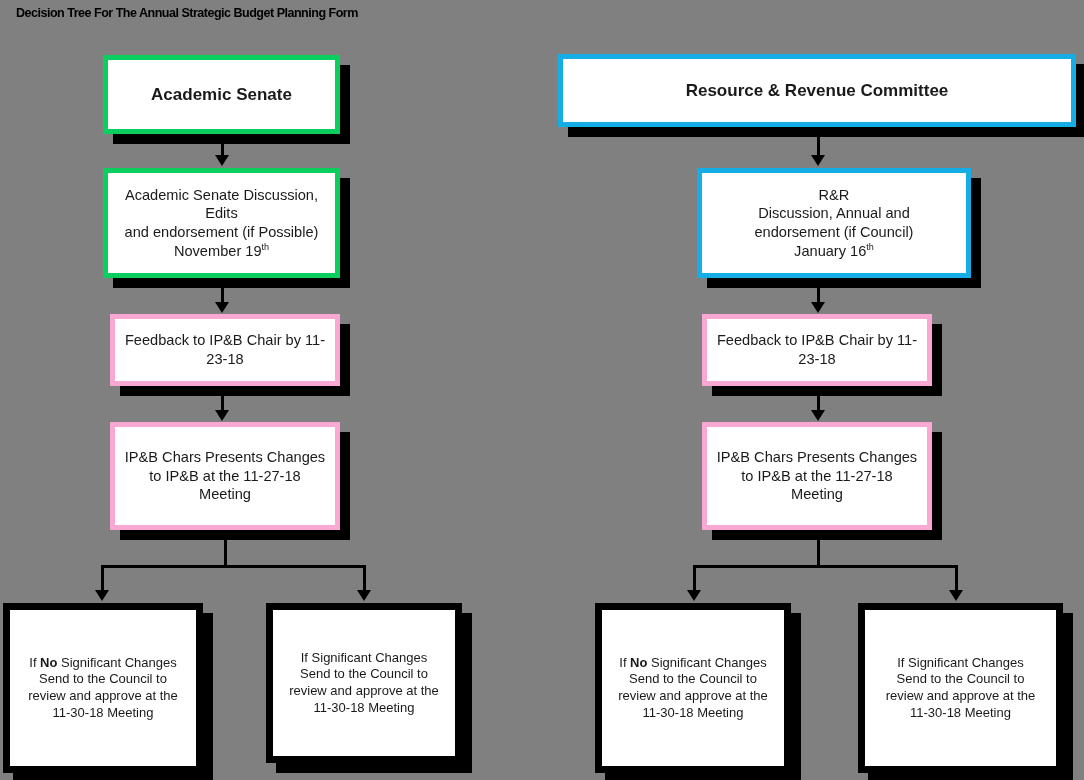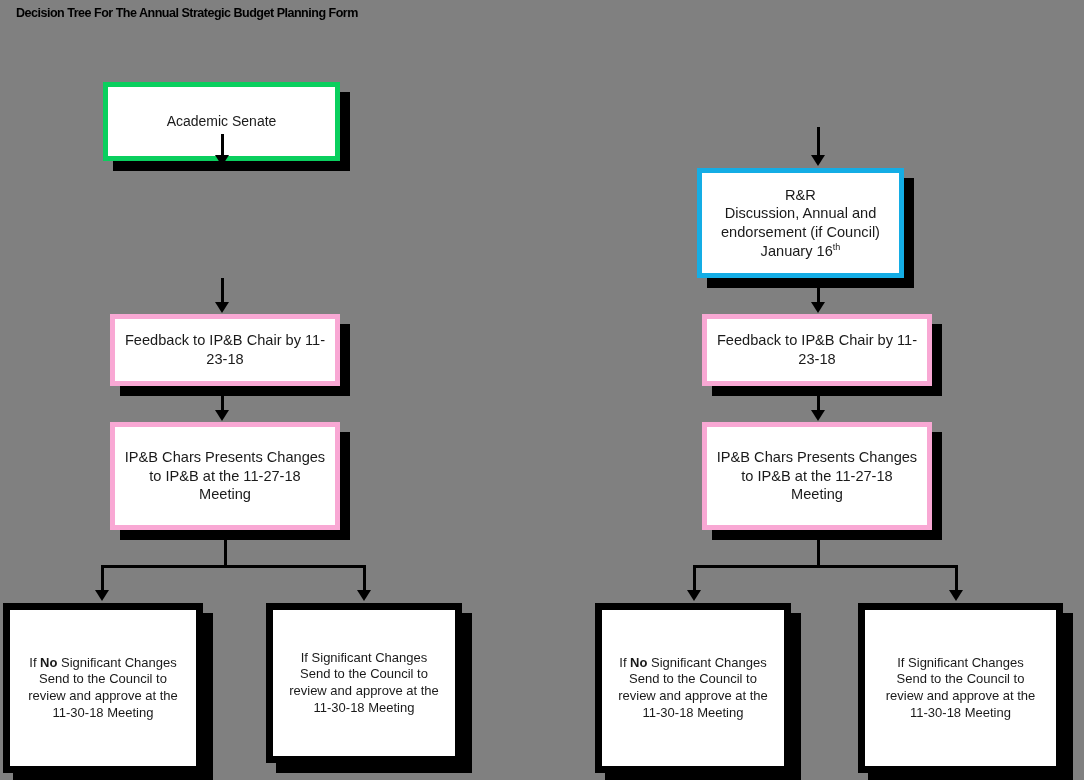--- a/index.html
+++ b/index.html
@@ -52,23 +52,22 @@
     line-height: 1.28;
     padding: 0 8px;
   }
 
   .node.green  { border: 5px solid #0ACF5E; }
   .node.blue   { border: 5px solid #14ADE5; }
   .node.red    { border: 5px solid #f9a8d4; }
   .node.black  { border: 7px solid #000000; }
 
   .node.head {
-    font-weight: normal;
-    font-size: 14px;
-    margin-top: 27px;
+    font-weight: bold;
+    font-size: 17px;
   }
   .node.body {
     font-size: 14.6px;
   }
   .node.leaf {
     font-size: 13px;
   }
 
   sup {
     font-size: 0.62em;
@@ -104,20 +103,27 @@
 
   <div class="title">Decision Tree For The Annual Strategic Budget Planning Form</div>
 
   <div class="node green head" style="left:103px; top:55px; width:237px; height:79px;">
     <span class="txt">Academic Senate</span>
   </div>
 
   <div class="vline" style="left:221px; top:134px; height:27px;"></div>
   <div class="arrowhead" style="left:215px; top:155px;"></div>
 
+  <div class="node green body" style="left:103px; top:168px; width:237px; height:110px;">
+    <span class="txt">
+      <span>Academic Senate Discussion, Edits</span><br>
+      <span>and endorsement (if Possible)</span><br>
+      <span>November 19</span><sup>th</sup>
+    </span>
+  </div>
 
   <div class="vline" style="left:221px; top:278px; height:29px;"></div>
   <div class="arrowhead" style="left:215px; top:302px;"></div>
 
   <div class="node red body" style="left:110px; top:314px; width:230px; height:72px;">
     <span class="txt">
       <span>Feedback to IP&amp;B Chair by 11-</span><br>
       <span>23-18</span>
     </span>
   </div>
@@ -151,25 +157,28 @@
 
   <div class="node black leaf" style="left:266px; top:603px; width:196px; height:160px;">
     <span class="txt">
       <span>If Significant Changes</span><br>
       <span>Send to the Council to</span><br>
       <span>review and approve at the</span><br>
       <span>11-30-18 Meeting</span>
     </span>
   </div>
 
+  <div class="node blue head" style="left:558px; top:54px; width:518px; height:73px;">
+    <span class="txt">Resource &amp; Revenue Committee</span>
+  </div>
 
   <div class="vline" style="left:817px; top:127px; height:34px;"></div>
   <div class="arrowhead" style="left:811px; top:155px;"></div>
 
-  <div class="node blue body" style="left:697px; top:168px; width:207px; height:110px;">
+  <div class="node blue body" style="left:697px; top:168px; width:274px; height:110px;">
     <span class="txt">
       <span>R&amp;R</span><br>
       <span>Discussion, Annual and</span><br>
       <span>endorsement  (if Council)</span><br>
       <span>January 16</span><sup>th</sup>
     </span>
   </div>
 
   <div class="vline" style="left:817px; top:278px; height:29px;"></div>
   <div class="arrowhead" style="left:811px; top:302px;"></div>

